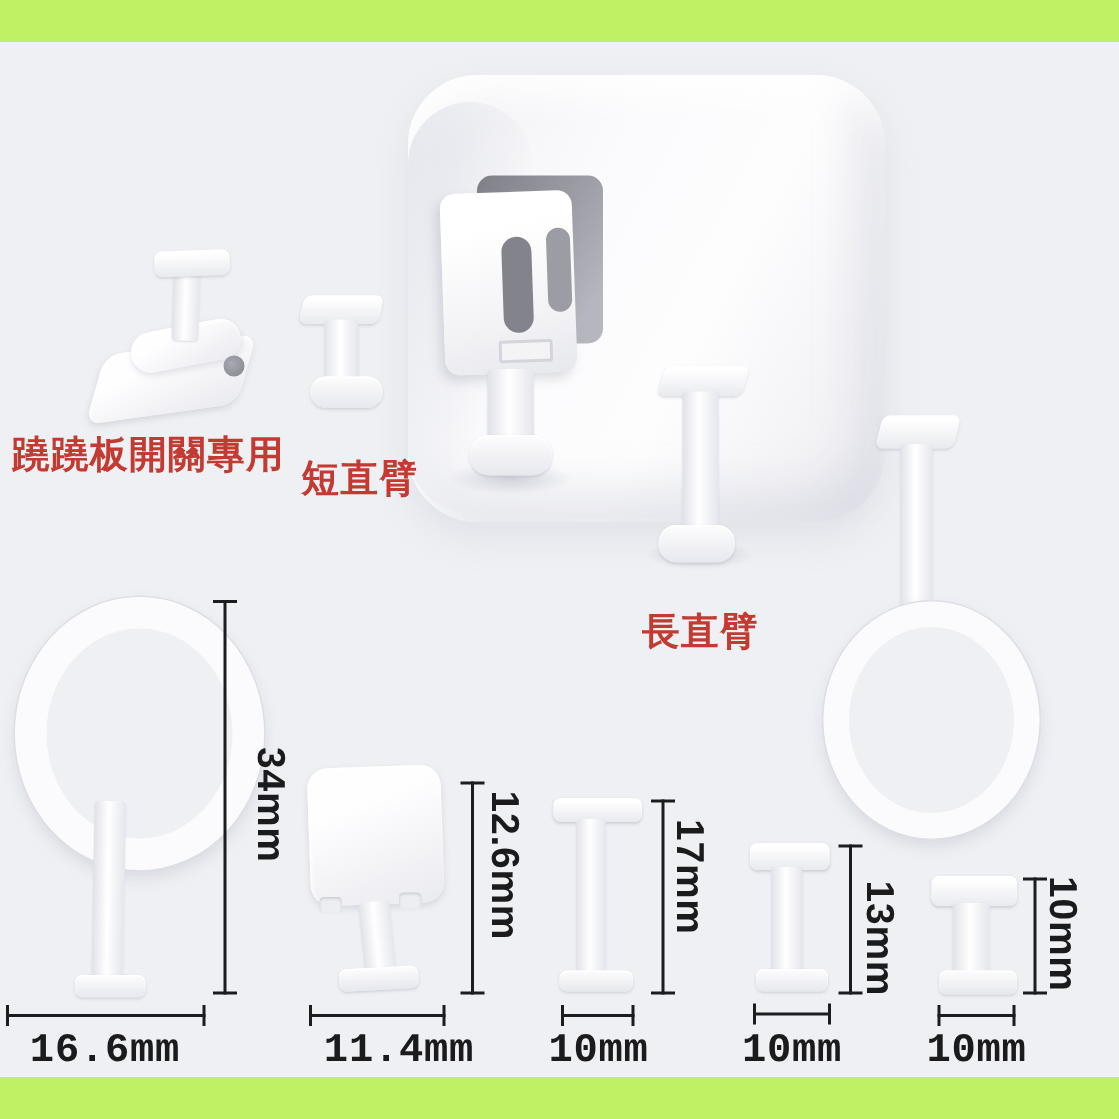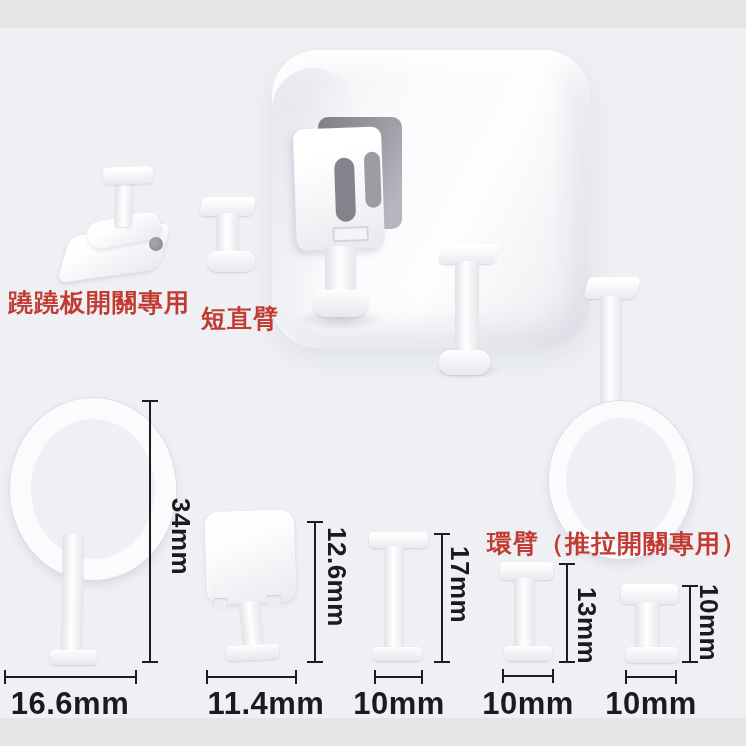--- a/index.html
+++ b/index.html
@@ -1,16 +1,16 @@
 <!DOCTYPE html>
 <html><head>
 <meta charset="utf-8">
 <style>
   html,body{margin:0;padding:0;}
-  .stage{position:relative;width:746px;height:746px;background:#e5e5e5;overflow:hidden;
+  .stage{position:relative;width:746px;height:746px;background:#bef264;overflow:hidden;
          font-family:"Liberation Sans","DejaVu Sans",sans-serif;}
   .photo-area{position:absolute;left:0;top:28px;width:746px;height:690px;background:#eef0f3;}
 
   
   .pc{position:absolute;}
   .cap{border-radius:5px;background:linear-gradient(180deg,#ffffff 12%,#ebecf0 92%);
        box-shadow:0 1px 2px rgba(168,170,185,.45), inset 0 1px 1px #fff;}
   .stem{background:linear-gradient(90deg,#e1e2e8,#ffffff 46%,#e5e6ec);border-radius:3px;
         box-shadow:0 1px 1px rgba(170,172,186,.3);}
   .foot{border-radius:5px;background:linear-gradient(180deg,#fdfdfe,#e7e8ee);
@@ -40,22 +40,22 @@
 
   
   .vdim{position:absolute;width:2px;background:#1d1d20;}
   .vdim::before,.vdim::after{content:"";position:absolute;left:-7px;width:16px;height:2px;background:#1d1d20;}
   .vdim::before{top:0;}.vdim::after{bottom:0;}
   .hdim{position:absolute;height:2px;background:#1d1d20;}
   .hdim::before,.hdim::after{content:"";position:absolute;top:-6px;width:2px;height:14px;background:#1d1d20;}
   .hdim::before{left:0;}.hdim::after{right:0;}
 
   
-  .dim-label{position:absolute;transform:translateX(-50%);font-size:31px;font-weight:bold;
-             color:#1b1b1e;letter-spacing:.5px;white-space:nowrap;}
+  .dim-label{position:absolute;transform:translateX(-50%);font-size:27px;font-weight:bold;
+             color:#1b1b1e;letter-spacing:.5px;white-space:nowrap;font-family:Liberation Mono, monospace;}
   .vlabel{position:absolute;transform:rotate(90deg);transform-origin:0 0;font-size:26px;font-weight:bold;
           color:#1b1b1e;white-space:nowrap;letter-spacing:.5px;}
   .red-label{position:absolute;font-size:25px;font-weight:bold;color:#c23a31;
              letter-spacing:1px;white-space:nowrap;}
 </style>
 </head>
 <body>
 
 <div class="stage">
   <div class="photo-area"></div>
@@ -91,21 +91,21 @@
   </div>
 
   <div>
     <div class="pc cap" style="left:201px;top:197px;width:53px;height:19px;transform:skewX(-12deg);"></div>
     <div class="pc stem" style="left:216px;top:213px;width:23px;height:45px;"></div>
     <div class="pc foot" style="left:207px;top:251px;width:48px;height:21px;border-radius:10px;"></div>
   </div>
 
   <div class="red-label" style="left:8px;top:286px;">蹺蹺板開關專用</div>
   <div class="red-label" style="left:201px;top:286px;margin-top:16px;">短直臂</div>
-  <div class="red-label" style="left:487px;top:527px;">環臂（推拉開關專用）</div>
+  <div class="red-label" style="left:428px;top:404px;">長直臂</div>
 
   <div>
     <div class="pc ring" style="left:10px;top:398px;width:124px;height:140px;border:21px solid #fbfbfd;"></div>
     <div class="pc stem" style="left:62px;top:534px;width:21px;height:122px;transform:rotate(1deg);"></div>
     <div class="pc foot" style="left:50px;top:650px;width:47px;height:15px;"></div>
     <div class="vdim" style="left:149px;top:400px;height:263px;"></div>
     <div class="vlabel" style="left:196px;top:498px;">34mm</div>
     <div class="hdim" style="left:4px;top:676px;width:133px;"></div>
     <div class="dim-label" style="left:70px;top:686px;">16.6mm</div>
   </div>

